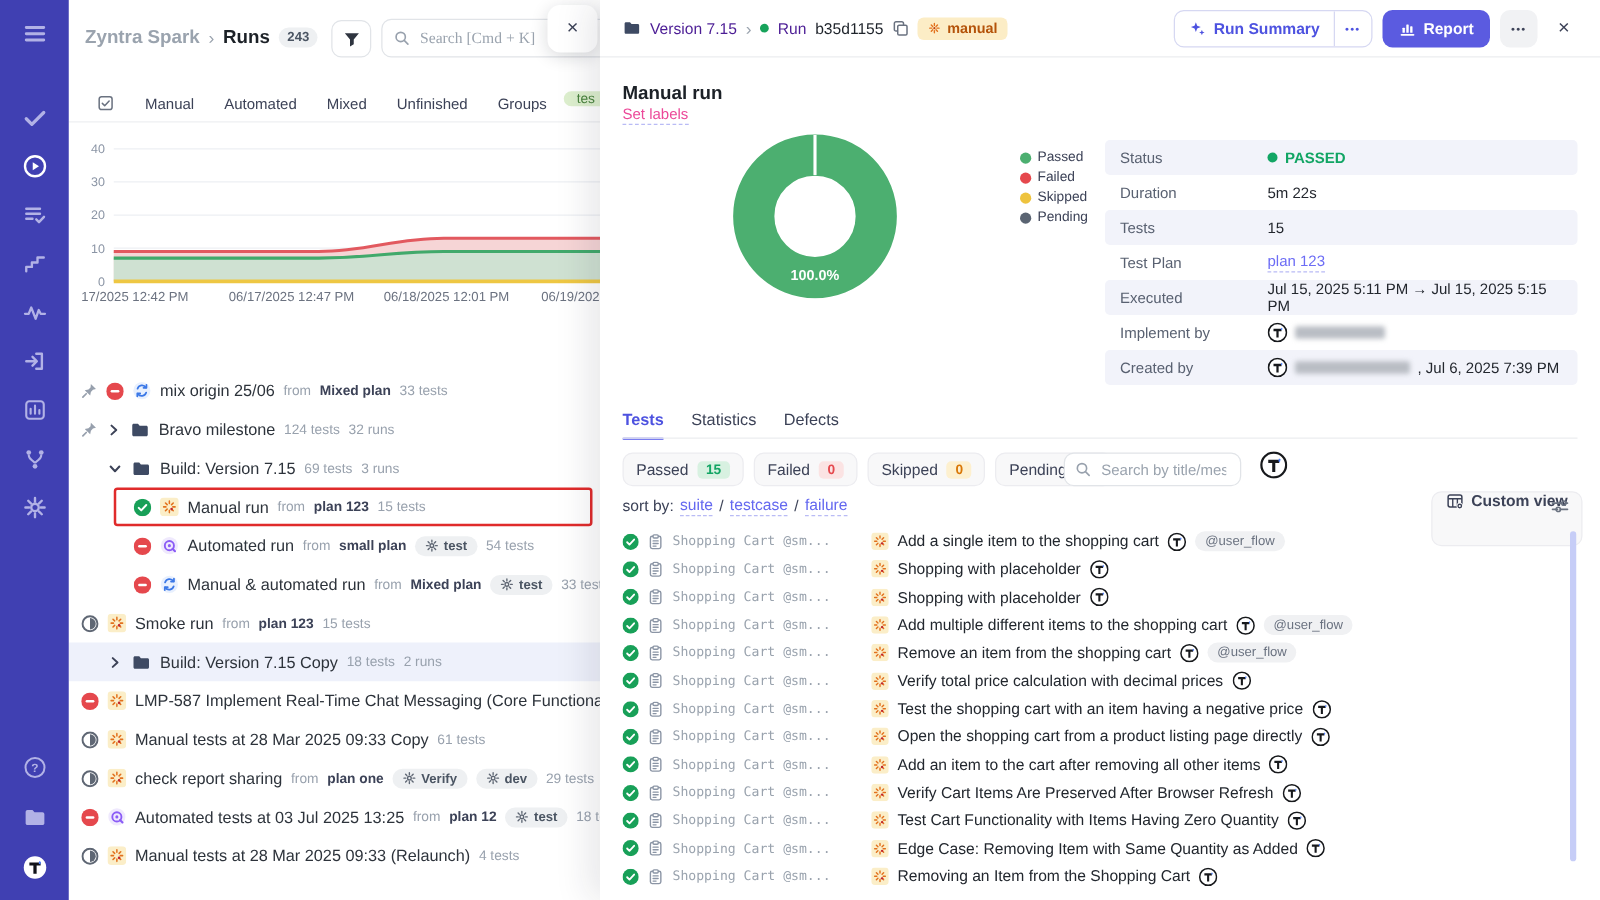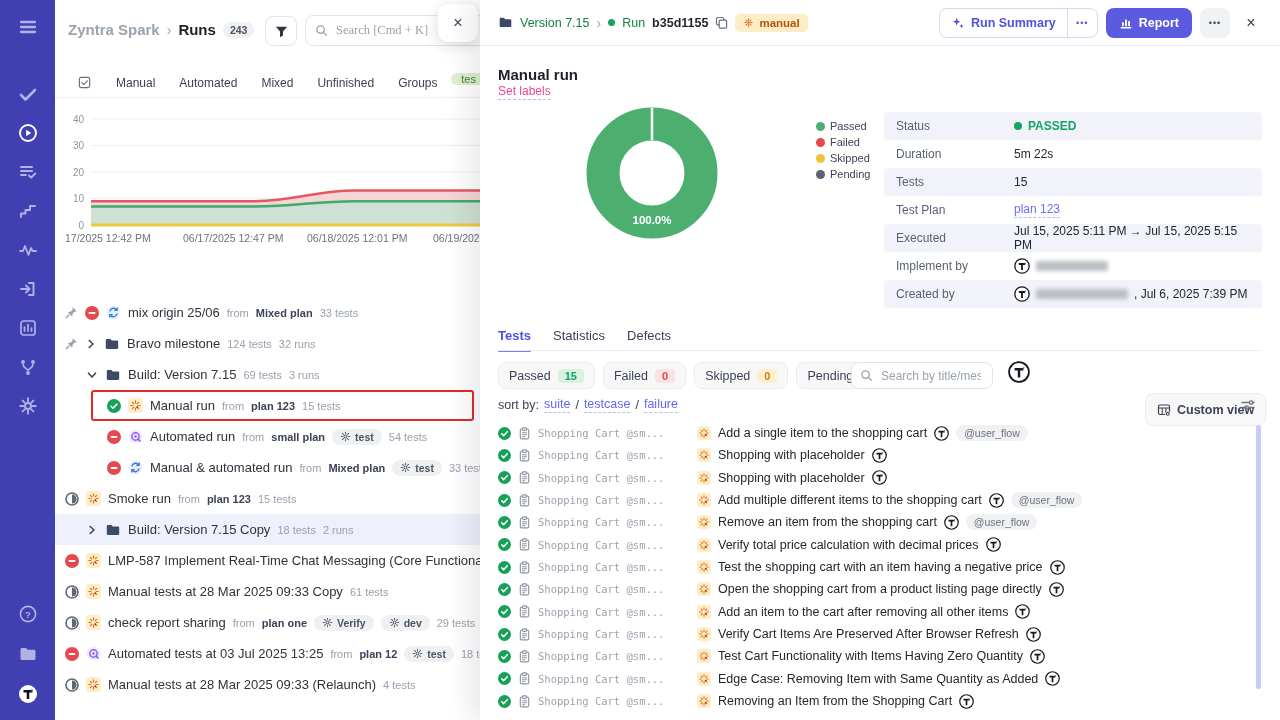--- a/index.html
+++ b/index.html
@@ -56,23 +56,23 @@
   .cfg-badge svg{width:11px;height:11px}
   .mini-ic{display:inline-flex;flex:0 0 auto}
   .mini-ic svg{display:block}
   .red-box{position:absolute;left:36px;right:6px;top:0;bottom:0;border:2px solid #e02b2b;border-radius:3px;pointer-events:none}
 
   
   .detail-panel{position:absolute;left:480px;top:0;width:800px;height:720px;background:#fff;z-index:30;box-shadow:-10px 0 26px rgba(25,30,50,.10)}
   .dp-header{position:absolute;left:0;top:0;width:800px;height:46px;border-bottom:1px solid #ebedf0;display:flex;align-items:center;padding:0 16px 0 18px}
   .dp-crumb{display:flex;align-items:center;gap:7px;white-space:nowrap}
   .dp-crumb-folder{color:#39445c;display:flex}
-  .dp-crumb-txt{font-size:12.5px;color:#15803d}
+  .dp-crumb-txt{font-size:12.5px;color:#4c1d95}
   .dp-dot{width:7px;height:7px;border-radius:50%;background:#17a35b}
-  .dp-run-id{font-size:12.5px;font-weight:700;color:#1f242b}
+  .dp-run-id{font-size:12.5px;font-weight:400;color:#1f242b}
   .type-badge{display:inline-flex;align-items:center;gap:5px;background:#fcedc6;border-radius:5px;padding:3px 8px;font-size:11.5px;color:#b45309;font-weight:600}
   .dp-actions{margin-left:auto;display:flex;align-items:center;gap:8px}
   .btn-summary{display:flex;align-items:center;height:30px;border:1px solid #d6d8f2;border-radius:8px;overflow:hidden;background:#fff;cursor:pointer}
   .btn-summary .seg1{display:flex;align-items:center;gap:6px;padding:0 11px;font-size:12.5px;font-weight:600;color:#4d52e0;height:100%}
   .btn-summary .seg2{display:flex;align-items:center;justify-content:center;width:30px;height:100%;border-left:1px solid #d6d8f2;color:#4d52e0;font-size:9px;letter-spacing:1px}
   .btn-report{display:flex;align-items:center;gap:6px;height:30px;padding:0 13px;background:#5b5be0;border:none;border-radius:8px;color:#fff;font-size:12.5px;font-weight:600;cursor:pointer}
   .btn-more{width:30px;height:30px;border:none;border-radius:8px;background:#f1f2f4;color:#3c4257;font-size:9px;letter-spacing:1px;display:flex;align-items:center;justify-content:center;cursor:pointer}
   .btn-x{width:26px;height:26px;border:none;background:transparent;font-size:16px;color:#3c4257;cursor:pointer;display:flex;align-items:center;justify-content:center}
 
   .dp-title{position:absolute;left:18px;top:56px;font-size:15px;font-weight:700;color:#1c2127}
@@ -107,21 +107,21 @@
   .tone-red{background:#fbe3e3;color:#e5484d}
   .tone-yellow{background:#fdf0cf;color:#d97706}
   .tone-gray{background:#e8e9ec;color:#5a6472}
   .dp-search{position:absolute;left:371px;top:362px;width:142px;height:27px;border:1px solid #e1e4e8;border-radius:8px;display:flex;align-items:center;gap:6px;padding:0 8px;background:#fff}
   .dp-search input{border:none;outline:none;width:104px;font-size:12px;font-family:"Liberation Sans",sans-serif;background:transparent;color:#2d333b}
   .dp-search input::placeholder{color:#9aa3ae}
   .dp-avatar{position:absolute;left:528px;top:361px;width:22px;height:22px}
 
   .dp-sort{position:absolute;left:18px;top:397px;display:flex;align-items:center;gap:5px;font-size:12.5px;color:#3c4257}
   .sort-link{color:#6468f0;border-bottom:1px dashed #b9bbf5;cursor:pointer;padding-bottom:1px}
-  .dp-customview{position:absolute;left:665px;top:393px;display:flex;align-items:center;gap:6px;height:33px;padding:0 11px;background:#f8f8f9;border:1px solid #ececf0;border-radius:8px;font-size:12.5px;color:#3c4257;font-weight:600;cursor:pointer}
+  .dp-customview{position:absolute;left:665px;top:393px;display:flex;align-items:flex-start;gap:6px;height:44px;padding:0 11px;background:#f8f8f9;border:1px solid #ececf0;border-radius:8px;font-size:12.5px;color:#3c4257;font-weight:600;cursor:pointer}
   .dp-sliders{position:absolute;left:760px;top:397px;cursor:pointer}
 
   .dp-tests{position:absolute;left:18px;top:422px;width:752px}
   .test-row{display:flex;align-items:center;gap:7px;height:22.33px;white-space:nowrap;cursor:pointer}
   .test-suite{width:152px;flex:0 0 152px;overflow:hidden;font-family:"DejaVu Sans Mono",monospace;font-size:10.5px;color:#9aa3ae}
   .test-title{font-size:12.5px;color:#22272e}
   .tag-pill{background:#f0f1f3;border-radius:9px;padding:2px 8px;font-size:10.5px;color:#6a7280}
   .dp-scrollbar{position:absolute;left:776px;top:425px;width:5px;height:264px;background:#c6cdf7;border-radius:3px}
 </style>
 </head>

